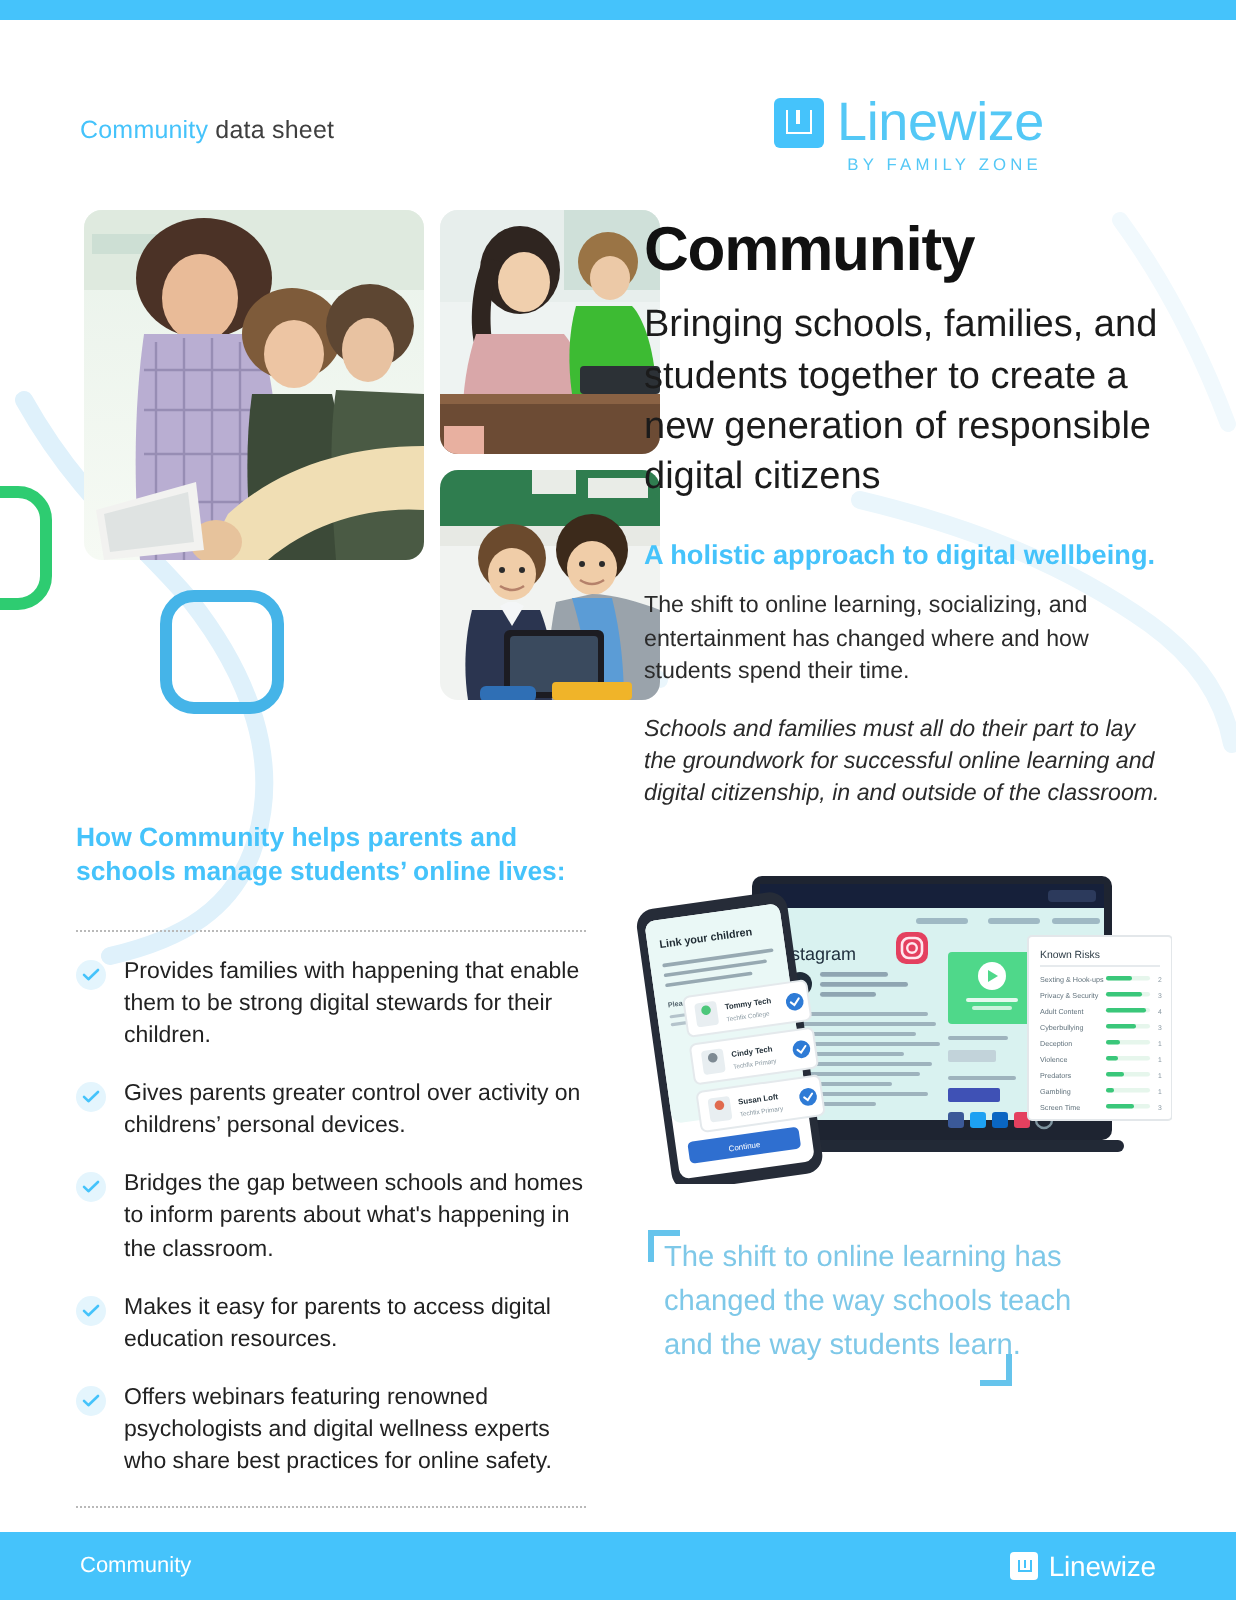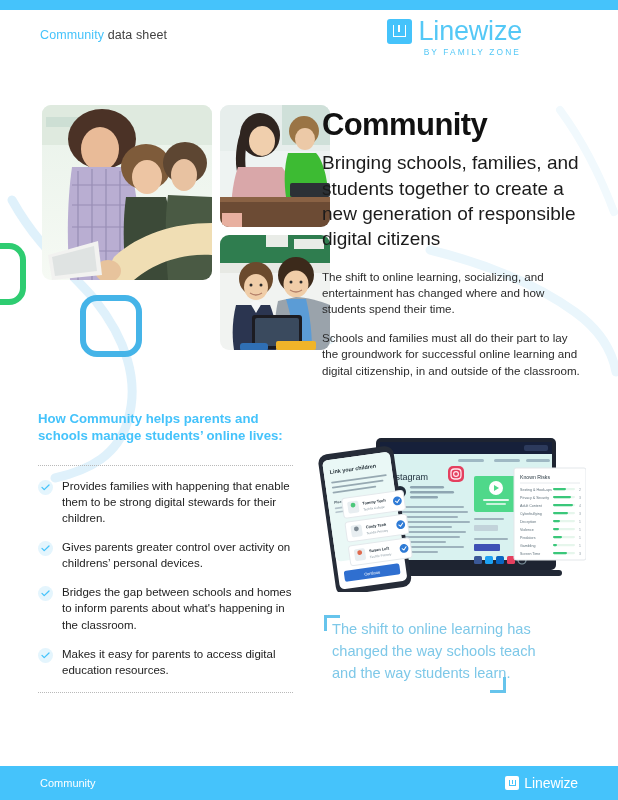--- a/index.html
+++ b/index.html
@@ -16,21 +16,21 @@
   .bg-waves { position:absolute; inset:0; z-index:0; pointer-events:none; }
 
   
   .topbar {
     position:absolute; top:0; left:0; width:618px; height:10px;
     background:#45c3fb; z-index:5;
   }
 
   
   .header {
-    position:absolute; top:18px; left:0; width:562px; height:48px; z-index:6;text-align:center;
+    position:absolute; top:48px; left:0; width:562px; height:48px; z-index:6;text-align:center;
   }
   .doc-label {
     position:absolute; left:40px; top:10px;
     font-size:12.5px; color:#3f3f3f; letter-spacing:.1px;
   }
   .doc-label .accent { color:#45c3fb; }
 
   .logo-block {
     position:absolute; right:40px; top:0;
     display:flex; flex-direction:column; align-items:flex-end;
@@ -80,21 +80,21 @@
     font-size:19px; font-weight:normal; color:#1b1b1b; line-height:1.33;
     margin-bottom:17px;
   }
   .hero h3 {
     font-size:13.6px; font-weight:bold; color:#45c3fb; line-height:1.3;
     margin-bottom:9px;
   }
   .hero p {
     font-size:11.6px; color:#2b2b2b; line-height:1.42; margin-bottom:12px;
   }
-  .hero p:last-child { margin-bottom:16px; }
+  .hero p:last-child { margin-bottom:16px;font-style:italic; }
 
   
   .features { position:absolute; left:38px; top:410px; width:255px; z-index:6; }
   .features h3 {
     font-size:13.2px; font-weight:bold; color:#45c3fb; line-height:1.32;
     margin-bottom:20px;
   }
   .dots {
     height:1px; border-top:1.6px dotted #b9b9b9; margin:6px 0 12px 0;
   }
@@ -267,20 +267,21 @@
     </svg>
   </div>
 </div>
 
 <div class="sq-green"></div>
 <div class="sq-blue"></div>
 
 <div class="hero">
   <h1>Community</h1>
   <h2>Bringing schools, families, and students together to create a new generation of responsible digital citizens</h2>
+  <h3>A holistic approach to digital wellbeing.</h3>
   <p>The shift to online learning, socializing, and entertainment has changed where and how students spend their time.</p>
   <p>Schools and families must all do their part to lay the groundwork for successful online learning and digital citizenship, in and outside of the classroom.</p>
 </div>
 
 <div class="features">
   <h3>How Community helps parents and schools manage students’ online lives:</h3>
   <div class="dots"></div>
 
   <div class="feat">
     <span class="chk">
@@ -311,20 +312,28 @@
 
   <div class="feat">
     <span class="chk">
       <svg width="9" height="7" viewBox="0 0 9 7">
           <path d="M1 3.4 L3.2 5.6 L8 1" fill="none" stroke="#45c3fb" stroke-width="1.3" stroke-linecap="round" stroke-linejoin="round"></path>
         </svg>
     </span>
     <span class="feat-text">Makes it easy for parents to access digital education resources.</span>
   </div>
 
+  <div class="feat">
+    <span class="chk">
+      <svg width="9" height="7" viewBox="0 0 9 7">
+          <path d="M1 3.4 L3.2 5.6 L8 1" fill="none" stroke="#45c3fb" stroke-width="1.3" stroke-linecap="round" stroke-linejoin="round"></path>
+        </svg>
+    </span>
+    <span class="feat-text">Offers webinars featuring renowned psychologists and digital wellness experts who share best practices for online safety.</span>
+  </div>
 
   <div class="dots bottom"></div>
 </div>
 
 <div class="mockup">
   <svg viewBox="0 0 268 160" width="268" height="160">
 
     <g>
       <rect x="58" y="6" width="180" height="132" rx="5" fill="#1e2431"></rect>
       <rect x="62" y="10" width="172" height="118" rx="2" fill="#16203a"></rect>

